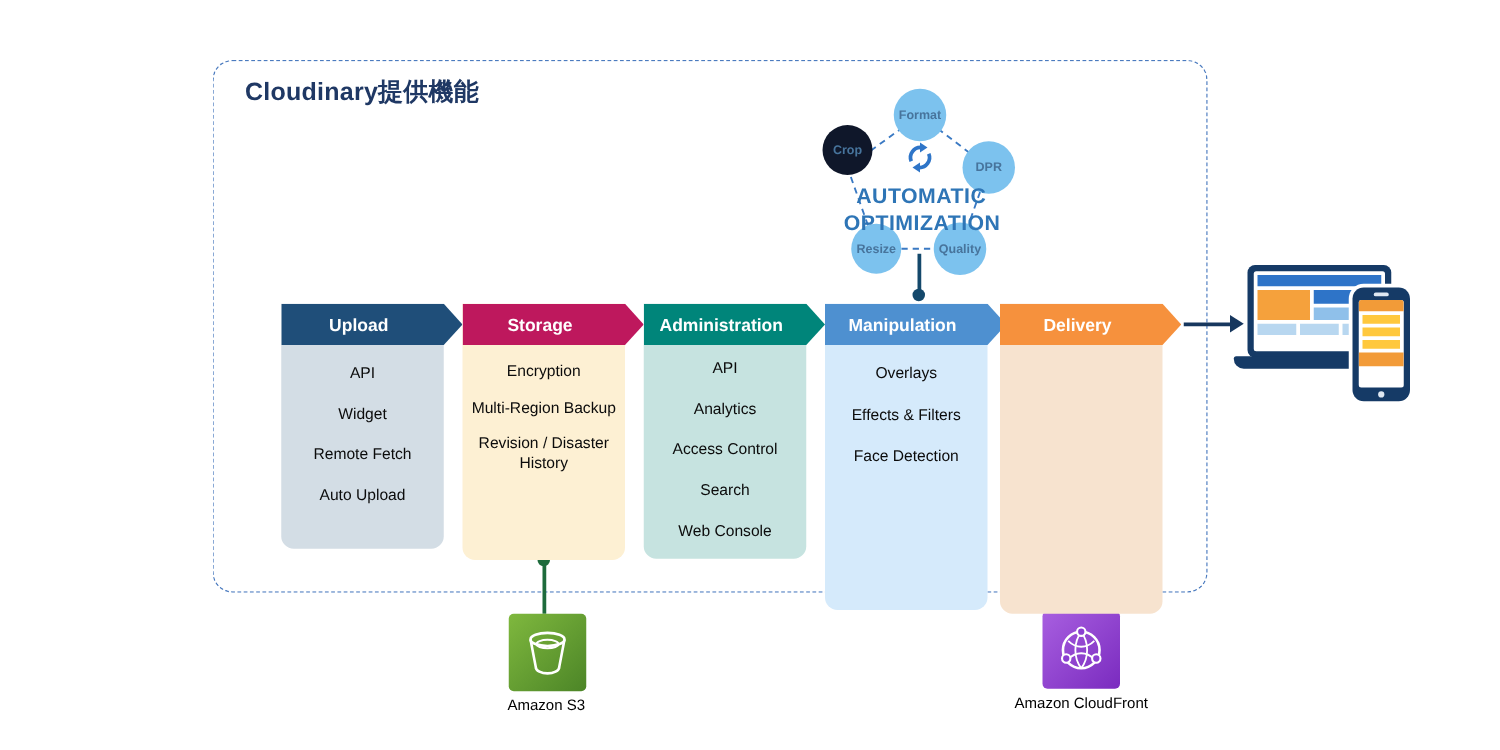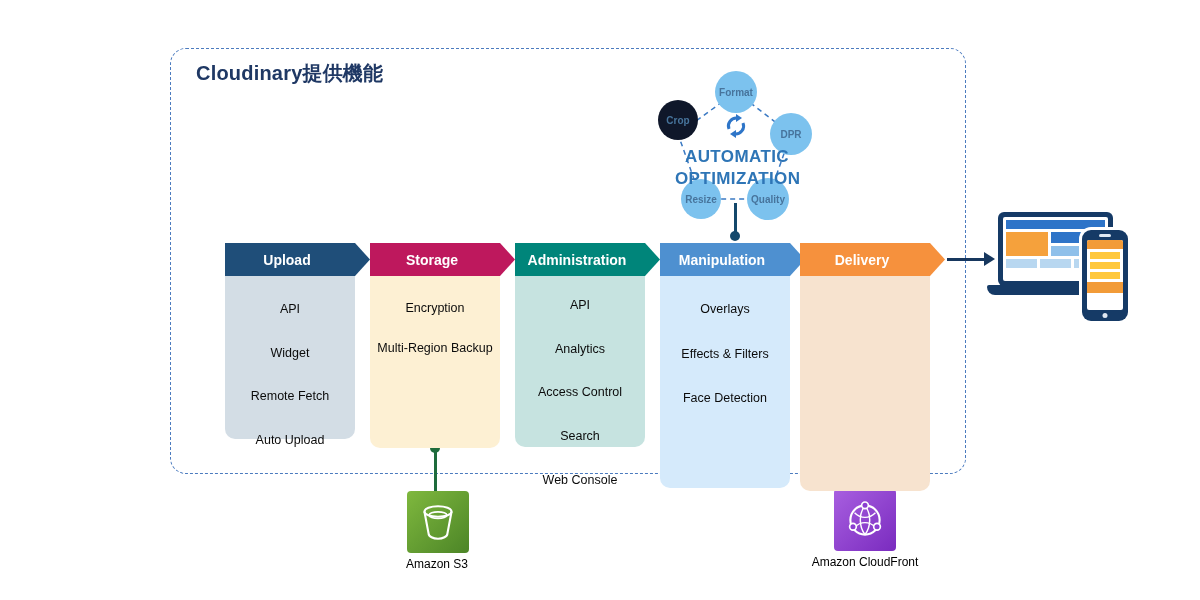--- a/index.html
+++ b/index.html
@@ -21,21 +21,21 @@
   .opt-label span{display:block;}
   
   .vline{width:2.5px;}
   .dot{width:10px;height:10px;border-radius:50%;}
   
   .col-head{top:243px;width:145px;height:33px;display:flex;align-items:center;justify-content:center;
             box-sizing:border-box;padding-right:21px;color:#fff;font-weight:bold;font-size:14px;
             clip-path:polygon(0 0,130px 0,145px 50%,130px 100%,0 100%);z-index:2;}
   .col-body{top:243px;width:130px;border-radius:0 0 10px 10px;z-index:1;display:flex;
             flex-direction:column;align-items:center;box-sizing:border-box;}
-  .item{font-size:12.5px;font-weight:500;color:#0b0b0b;text-align:center;line-height:1.25;max-width:116px;margin-top:11px;}
+  .item{font-size:12.5px;font-weight:500;color:#0b0b0b;text-align:center;line-height:1.25;max-width:116px;}
   
   .svc-icon{width:62px;height:62px;border-radius:4px;display:flex;align-items:center;justify-content:center;}
   .svc-label{font-size:12px;color:#000;text-align:center;font-weight:500;}
   
   .arrow-line{left:947px;top:258px;width:38px;height:2.5px;}
   .arrow-head{left:984px;top:252px;width:0;height:0;border-top:7px solid transparent;
               border-bottom:7px solid transparent;border-left:11px solid #17375e;}
   
   .laptop{left:998px;top:212px;width:115px;height:74px;background:#153a66;border-radius:6px;z-index:1;}
   .lap-screen{position:absolute;inset:5px;background:#fff;border-radius:2px;padding:3px;box-sizing:border-box;overflow:hidden;}
@@ -109,20 +109,21 @@
   <span class="item">Remote Fetch</span>
   <span class="item">Auto Upload</span>
 </div>
 <div class="abs col-head" style="left: 225px; background: rgb(31, 78, 121);">
   <span>Upload</span>
 </div>
 
 <div class="abs col-body" style="left: 370px; height: 205px; padding-top: 47px; gap: 13px; background: rgb(253, 240, 211);">
   <span class="item">Encryption</span>
   <span class="item">Multi-Region Backup</span>
+  <span class="item">Revision / Disaster History</span>
 </div>
 <div class="abs col-head" style="left: 370px; background: #be185d;">
   <span>Storage</span>
 </div>
 
 <div class="abs col-body" style="left: 515px; height: 204px; padding-top: 44px; gap: 17px; background: rgb(198, 227, 224);">
   <span class="item">API</span>
   <span class="item">Analytics</span>
   <span class="item">Access Control</span>
   <span class="item">Search</span>

